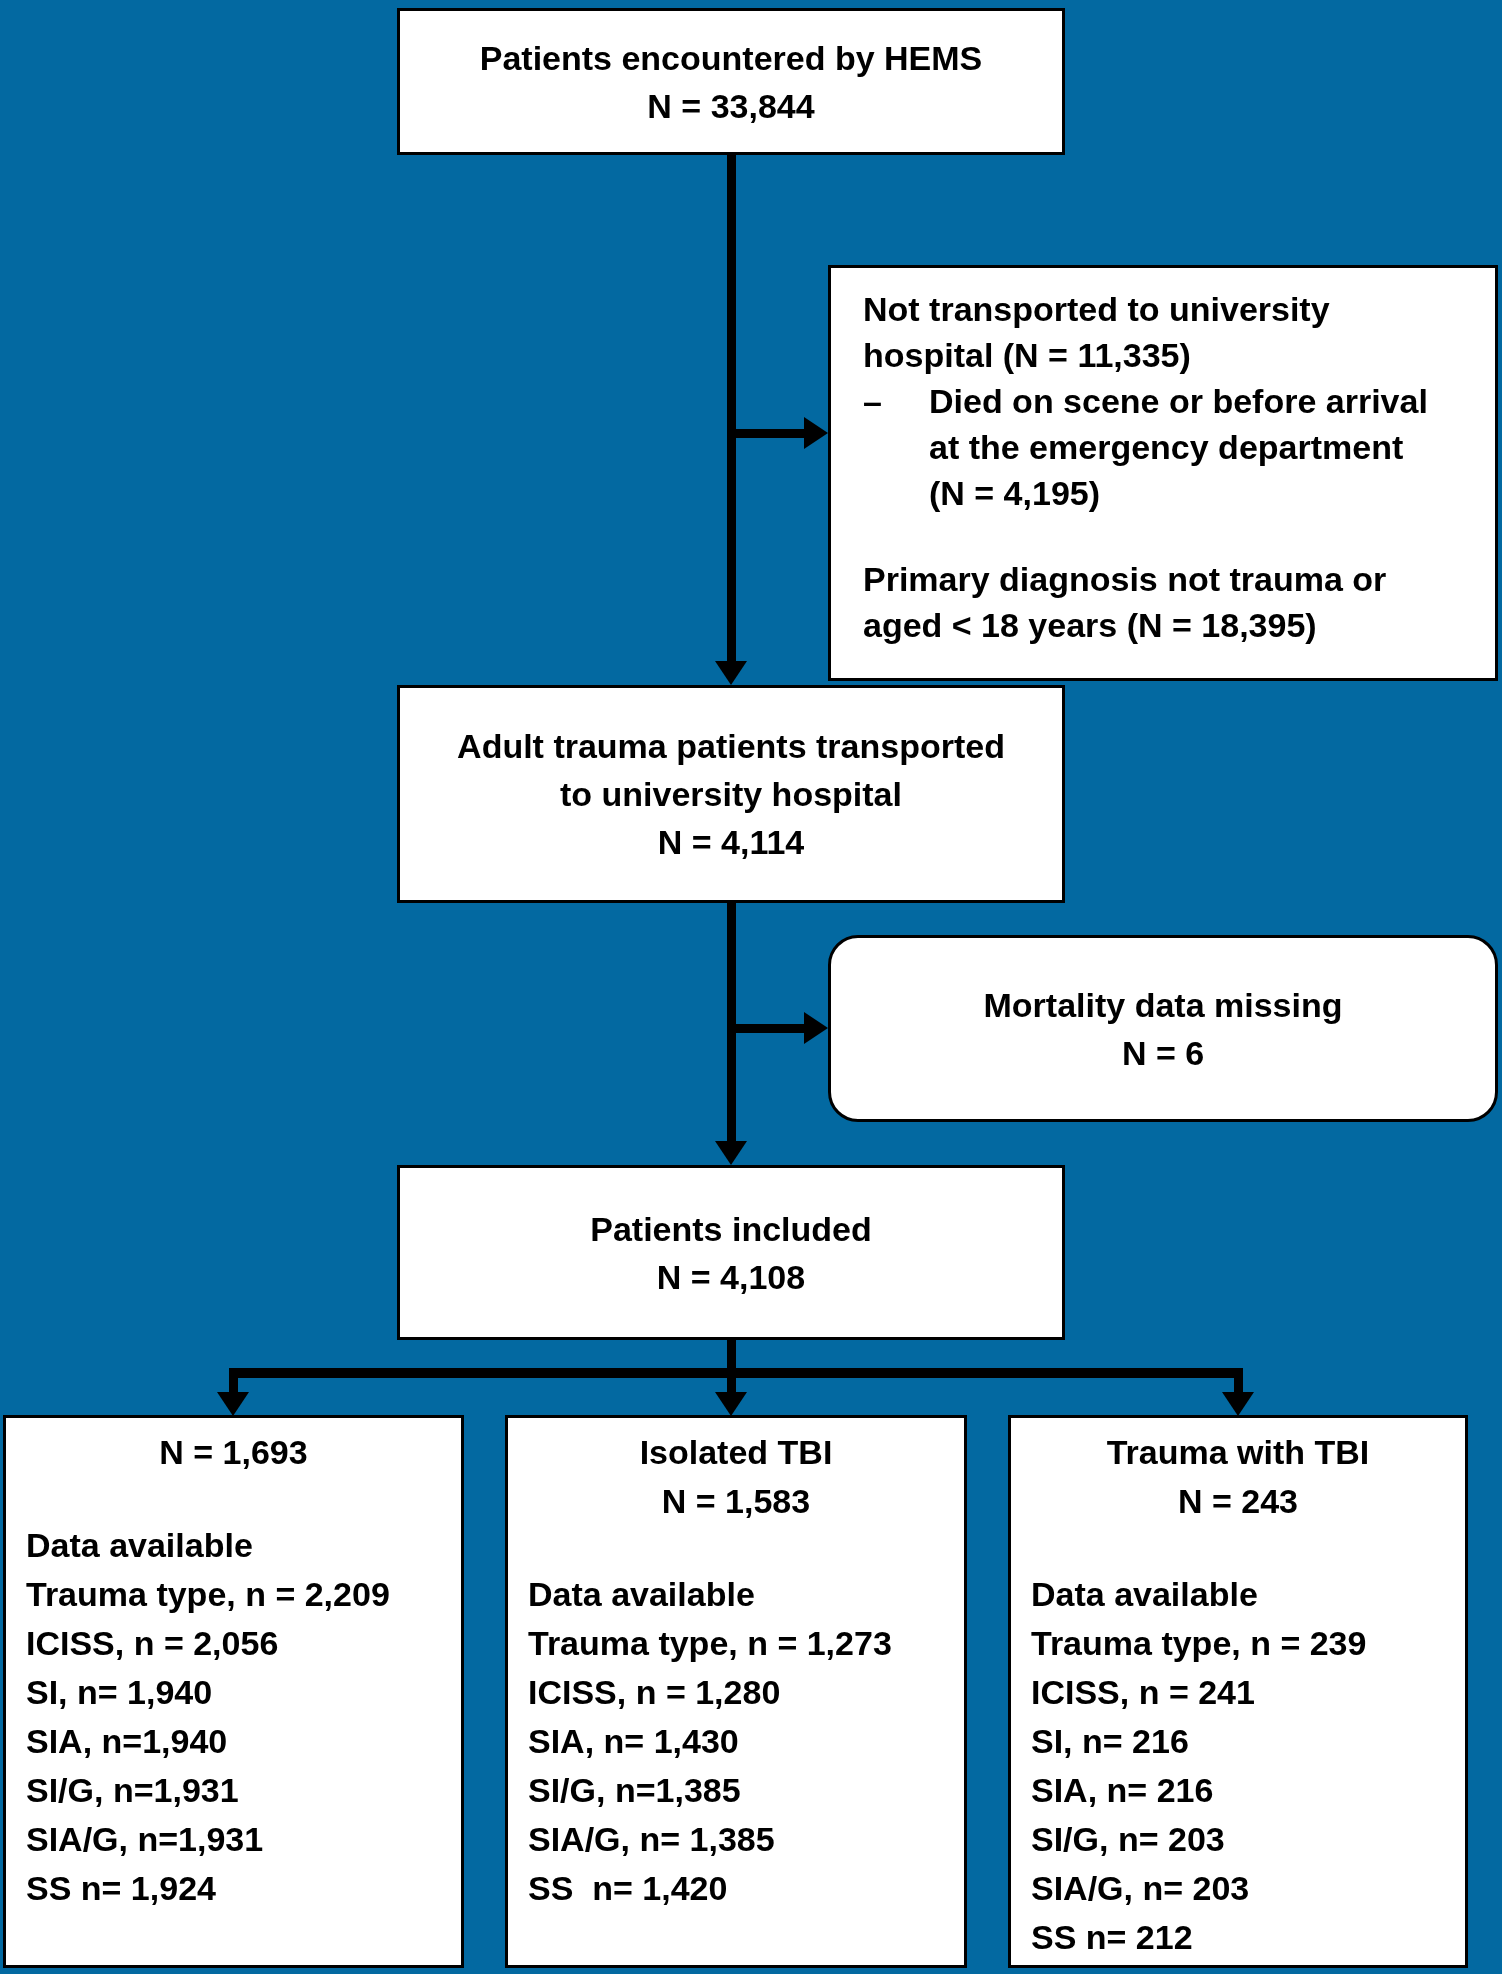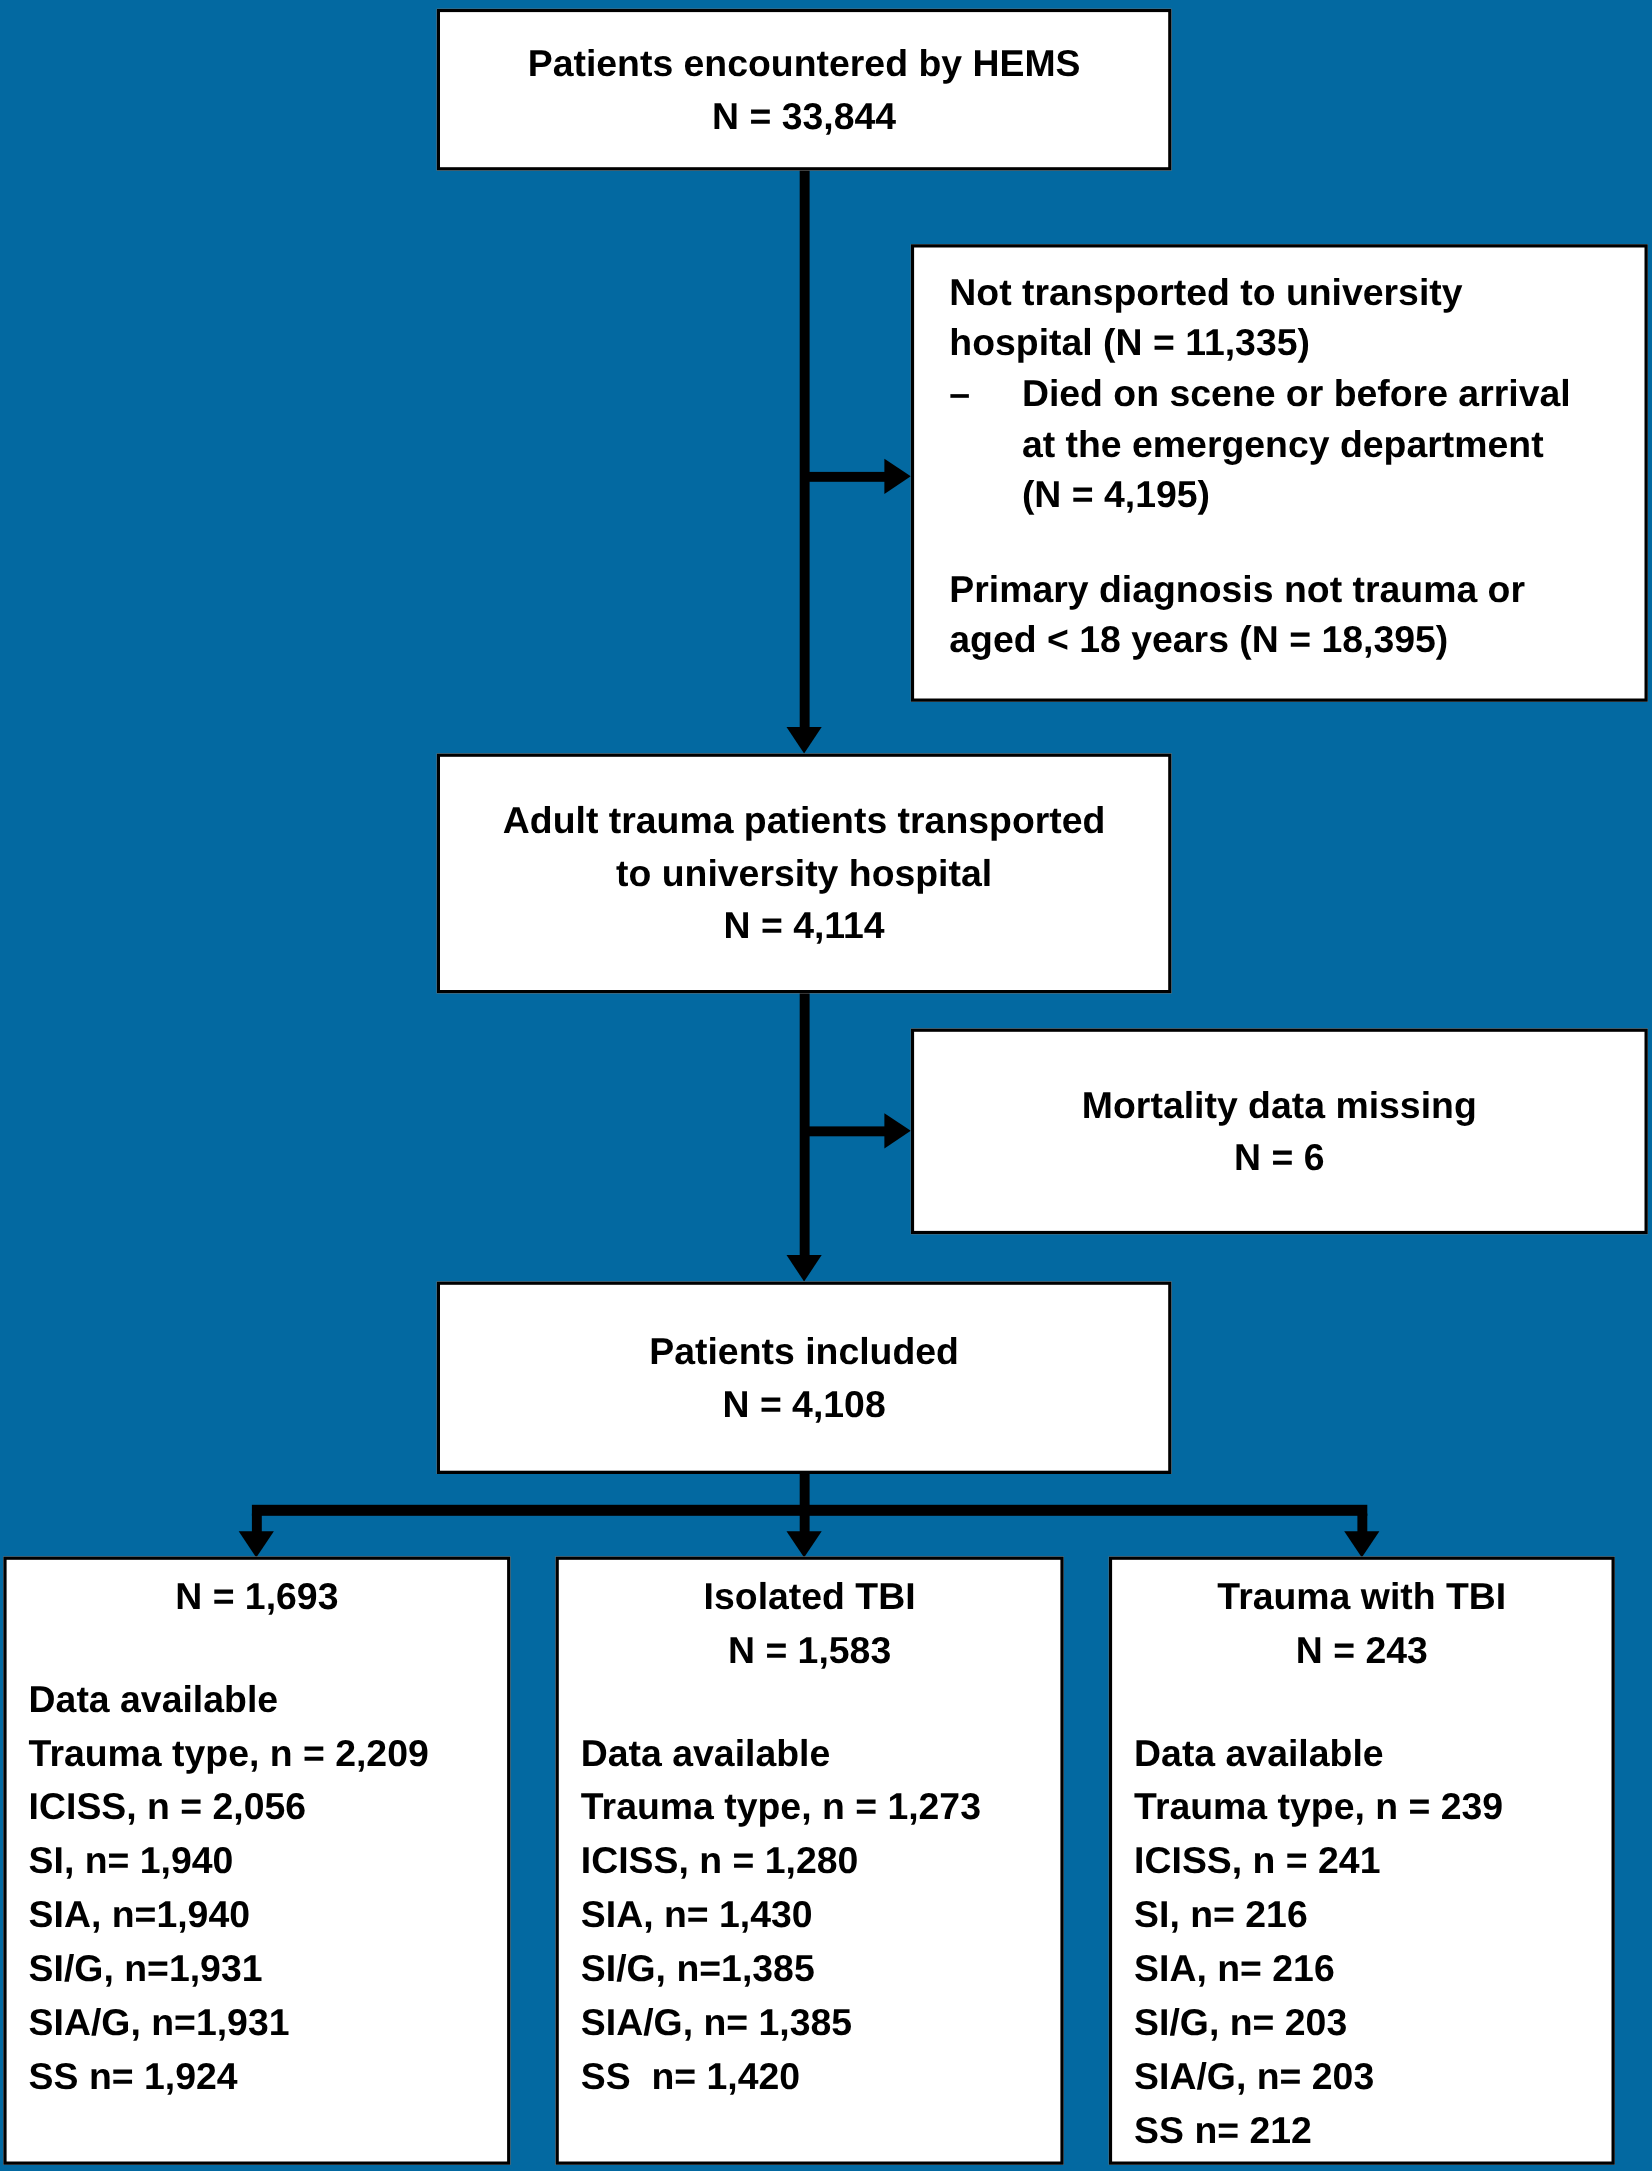--- a/index.html
+++ b/index.html
@@ -24,20 +24,21 @@
     flex-direction:column;
     align-items:center;
     justify-content:center;
     text-align:center;
   }
   .line{white-space:pre-wrap;}
   
   .excl{
     padding:18px 30px 0 32px;
     line-height:46px;
+    margin-top:43px;
   }
   .bullet{display:flex;}
   .bullet .dash{width:66px;flex:0 0 66px;}
   .bullet .bullet-lines{flex:1;}
   .spacer{height:40px;}
   
   .group{
     padding:10px 6px 0 20px;
     line-height:49px;
   }
@@ -107,21 +108,21 @@
     <div class="line">Primary diagnosis not trauma or</div>
     <div class="line">aged &lt; 18 years (N = 18,395)</div>
   </div>
 
   <div class="box center-box" style="left:397px;top:685px;width:668px;height:218px;">
     <div class="line">Adult trauma patients transported</div>
     <div class="line">to university hospital</div>
     <div class="line">N = 4,114</div>
   </div>
 
-  <div class="box center-box" style="left:828px;top:935px;width:670px;height:187px;">
+  <div class="box center-box" style="left:828px;top:935px;width:670px;height:187px;border-radius:30px;">
     <div class="line">Mortality data missing</div>
     <div class="line">N = 6</div>
   </div>
 
   <div class="box center-box" style="left:397px;top:1165px;width:668px;height:175px;">
     <div class="line">Patients included</div>
     <div class="line">N = 4,108</div>
   </div>
 
   <div class="box group" style="left:3px;top:1415px;width:461px;height:553px;">

